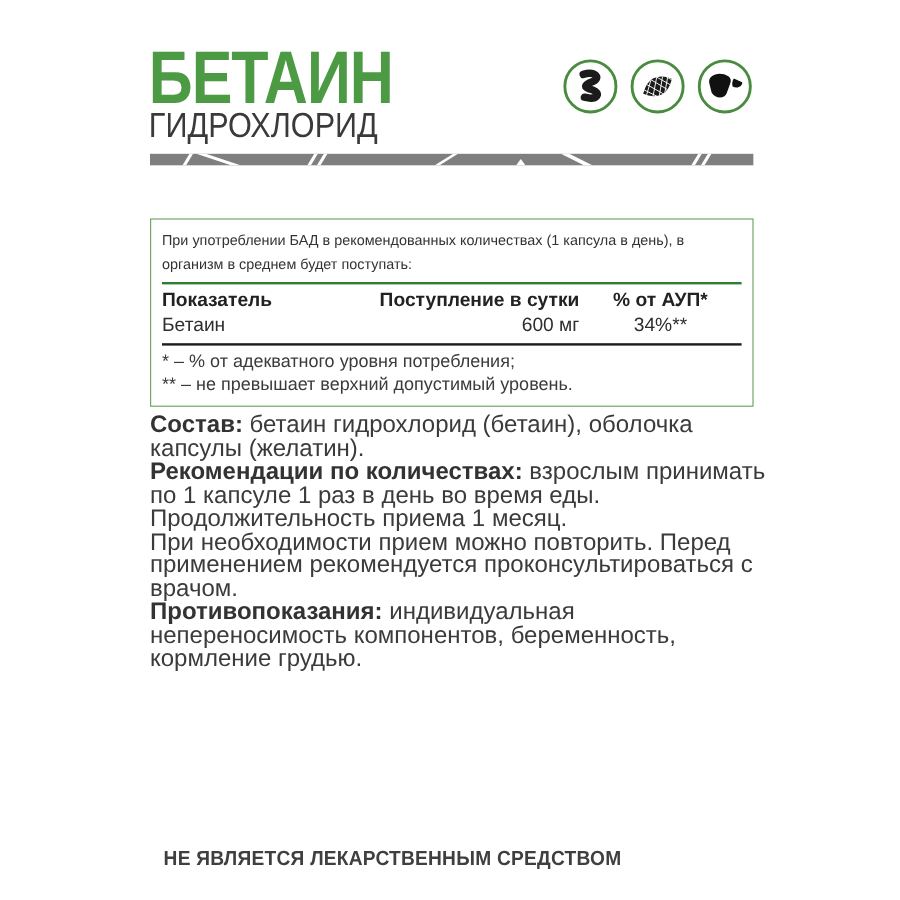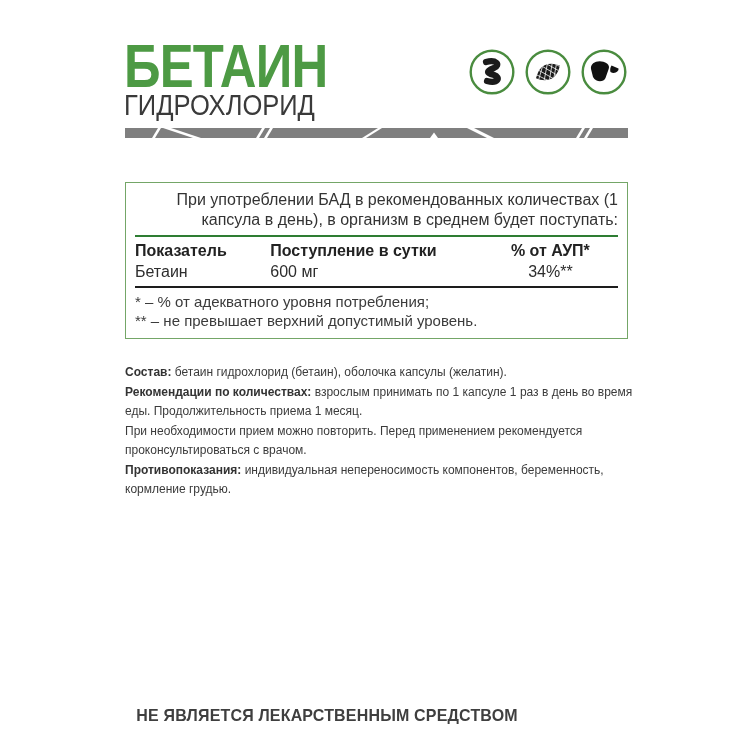--- a/index.html
+++ b/index.html
@@ -41,41 +41,41 @@
 
   
   .nutri-box{
     position:absolute;left:125px;top:182px;width:503px;
     box-sizing:border-box;
     border:1px solid #74a667;
     padding:7px 9px 8px 9px;
     background:#ffffff;
   }
   .nutri-intro{
-    font-size:16px;line-height:20px;color:#333333;text-align:right;
+    font-size:12px;line-height:20px;color:#333333;
   }
   .rule-green{
     border:none;border-top:2px solid #2e7d33;margin:5px 0 3px 0;
   }
   .rule-dark{
     border:none;border-top:2px solid #1d1d1d;margin:4px 0 4px 0;
   }
   .trow{display:flex;font-size:16px;line-height:21px;color:#2d2d2d;}
   .trow.head{font-weight:bold;color:#222222;}
   .tc1{flex:0 0 28%;text-align:left;}
-  .tc2{flex:0 0 44%;text-align:left;}
+  .tc2{flex:0 0 44%;text-align:right;}
   .tc3{flex:1 1 auto;text-align:center;}
   .footnote{
     font-size:15px;line-height:19px;color:#3b3b3b;
   }
 
   
   .body-text{
-    position:absolute;left:125px;top:363px;width:522px;
-    font-size:12px;line-height:19.5px;color:#3b3b3b;
+    position:absolute;left:125px;top:345px;width:522px;
+    font-size:20px;line-height:19.5px;color:#3b3b3b;
   }
   .body-text p{margin:0;padding:0;}
   .blabel{font-weight:bold;color:#333333;}
 
   
   .disclaimer{
     position:absolute;top:706px;left:0;width:630px;
     text-align:center;
     font-size:17px;line-height:20px;font-weight:bold;
     color:#3f3f3f;letter-spacing:0.2px;

